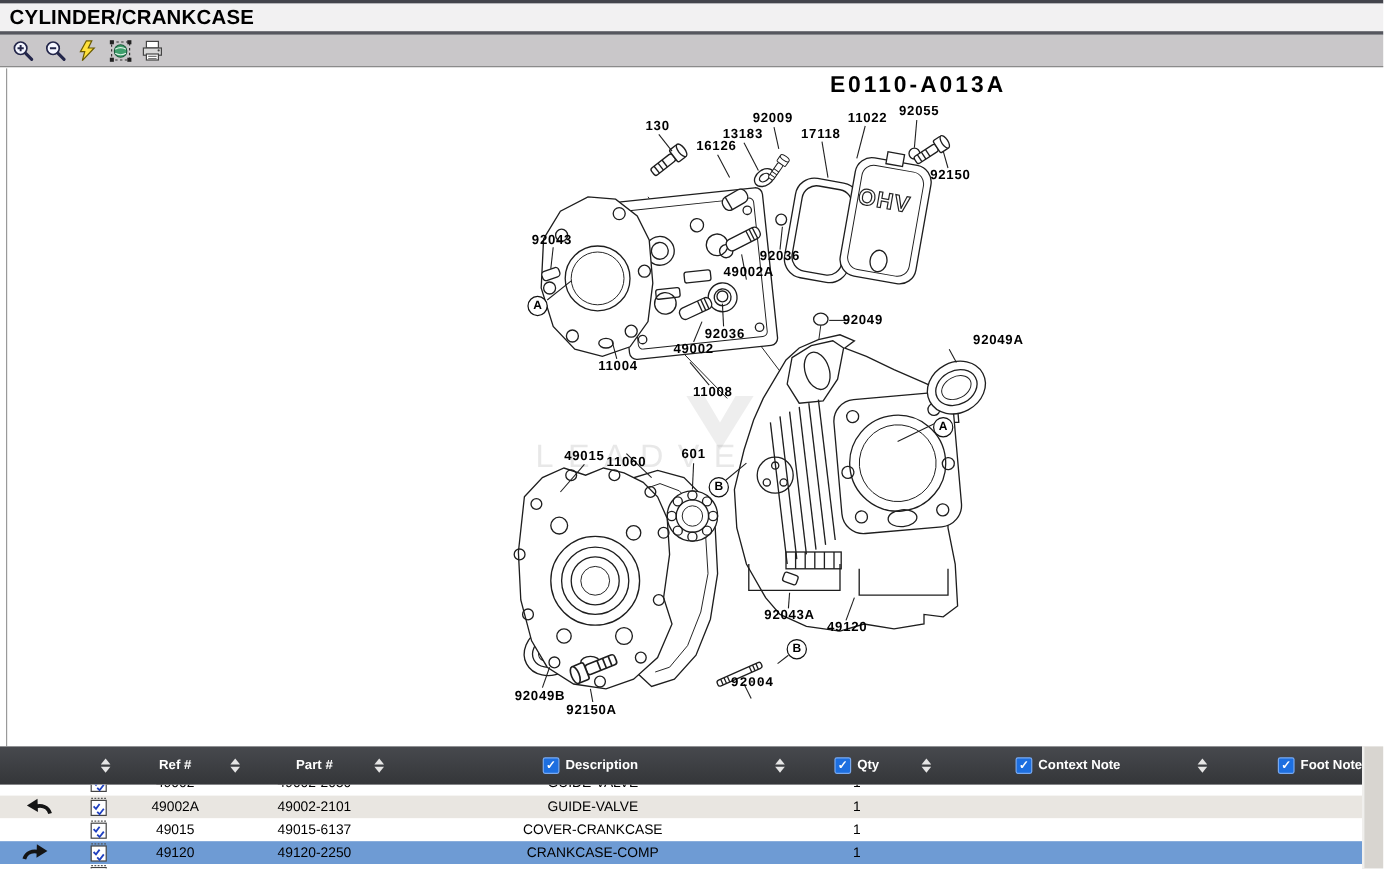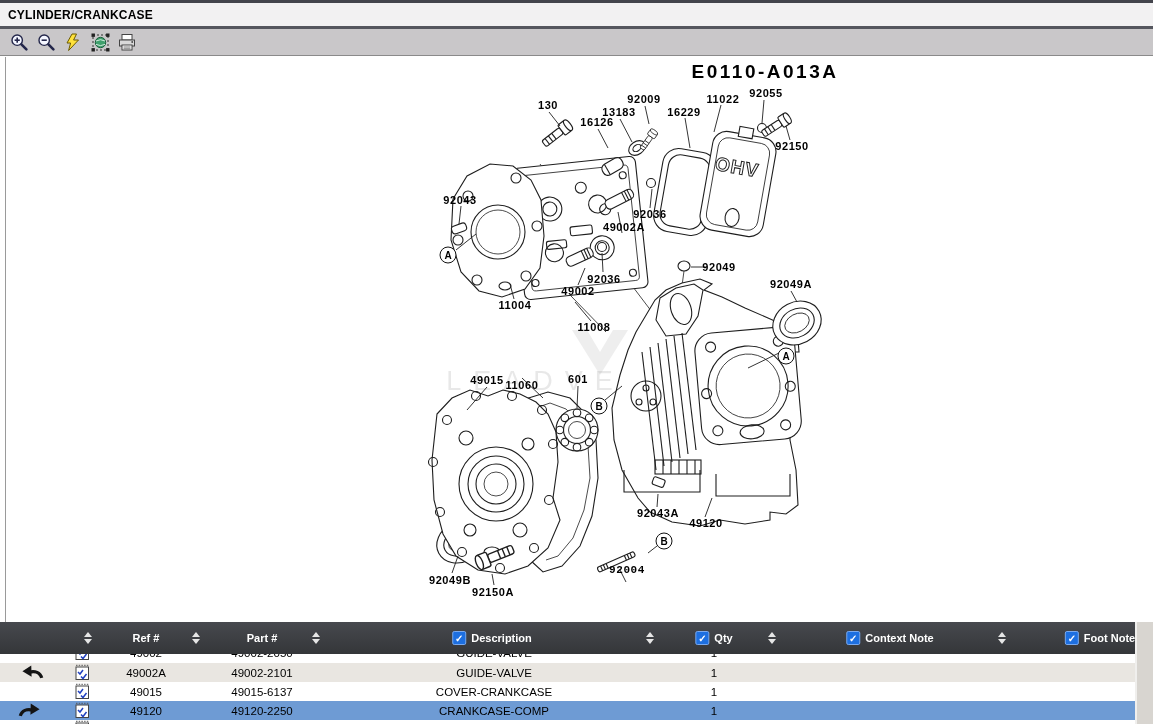--- a/index.html
+++ b/index.html
@@ -2,21 +2,21 @@
 <html><head>
 <meta charset="utf-8">
 <style>
   html,body{margin:0;padding:0;}
   .screen{position:relative;width:1153px;height:724px;overflow:hidden;background:#fff;
           font-family:"Liberation Sans",sans-serif;color:#000;}
   
   .topstrip{position:absolute;left:0;top:0;width:1153px;height:3px;background:#43444c;}
   .titlebar{position:absolute;left:0;top:3px;width:1153px;height:23px;background:#f2f1f2;
             display:flex;align-items:center;padding-left:8px;box-sizing:border-box;}
-  .titlebar .title{font-size:12px;font-weight:bold;letter-spacing:.2px;}
+  .titlebar .title{font-size:17px;font-weight:bold;letter-spacing:.2px;}
   .titlesep{position:absolute;left:0;top:26px;width:1153px;height:3px;background:#55565e;}
   .toolbar{position:absolute;left:0;top:29px;width:1153px;height:27px;background:#c9c7c9;
            border-bottom:1px solid #8a8a8a;display:flex;align-items:center;padding-left:4px;box-sizing:border-box;}
   .tbtn{width:24px;height:22px;margin-left:3px;display:flex;align-items:center;justify-content:center;cursor:pointer;}
   
   .diagram{position:absolute;left:0;top:57px;width:1153px;height:565px;background:#fff;}
   .dleftline{position:absolute;left:5px;top:0;width:1px;height:565px;background:#9a9a9a;}
   .diagram-id{position:absolute;left:765px;top:15px;transform:translate(-50%,-50%);
               font-weight:bold;font-size:19px;letter-spacing:2.5px;white-space:nowrap;}
   .artsvg{position:absolute;left:0;top:-57px;width:1153px;height:724px;pointer-events:none;}
@@ -341,29 +341,29 @@
         </g>
       </g>
     </svg>
 
     <div class="diagram-id">E0110-A013A</div>
     <div>
         <span class="part-label" style="left: 548px; top: 48px;">130</span>
         <span class="part-label" style="left: 597px; top: 65px;">16126</span>
         <span class="part-label" style="left: 619px; top: 55px;">13183</span>
         <span class="part-label" style="left: 644px; top: 42px;">92009</span>
-        <span class="part-label" style="left: 684px; top: 55px;">16229</span>
+        <span class="part-label" style="left: 684px; top: 55px;">17118</span>
         <span class="part-label" style="left: 723px; top: 42px;">11022</span>
         <span class="part-label" style="left: 766px; top: 36px;">92055</span>
         <span class="part-label" style="left: 792px; top: 89px;">92150</span>
         <span class="part-label" style="left: 460px; top: 143px;">92043</span>
         <span class="part-label" style="left: 650px; top: 157px;">92036</span>
         <span class="part-label" style="left: 624px; top: 170px;">49002A</span>
         <span class="part-label" style="left: 719px; top: 210px;">92049</span>
-        <span class="part-label" style="left: 791px; top: 227px;">92049A</span>
+        <span class="part-label" style="left: 832px; top: 227px;">92049A</span>
         <span class="part-label" style="left: 604px; top: 222px;">92036</span>
         <span class="part-label" style="left: 578px; top: 234px;">49002</span>
         <span class="part-label" style="left: 515px; top: 248px;">11004</span>
         <span class="part-label" style="left: 594px; top: 270px;">11008</span>
         <span class="part-label" style="left: 487px; top: 323px;">49015</span>
         <span class="part-label" style="left: 522px; top: 314px; margin-top: 14px;">11060</span>
         <span class="part-label" style="left: 578px; top: 322px;">601</span>
         <span class="part-label" style="left: 658px; top: 456px;">92043A</span>
         <span class="part-label" style="left: 706px; top: 466px;">49120</span>
         <span class="part-label" style="left: 450px; top: 523px;">92049B</span>

